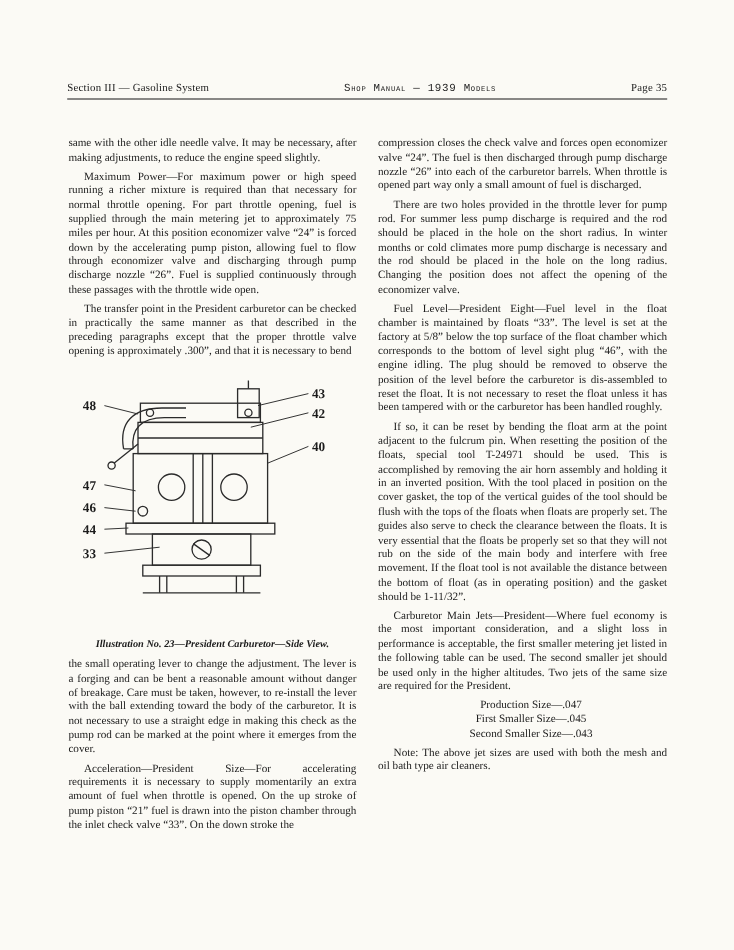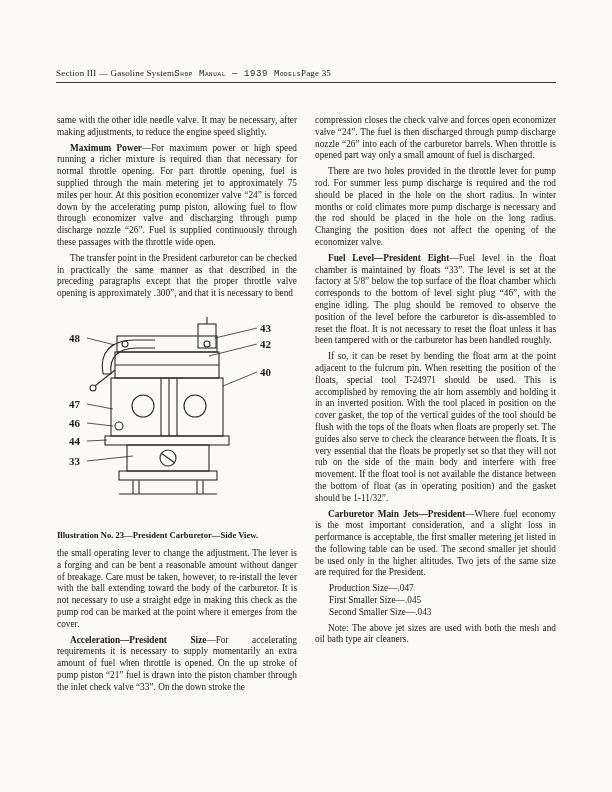--- a/index.html
+++ b/index.html
@@ -3,40 +3,40 @@
 <meta charset="utf-8">
 <style>
   html,body { margin:0; padding:0; background:#e8e6e0; }
   .page {
     position:relative; width:612px; height:792px; margin:0 auto;
     background:#fbfaf5; font-family:"Liberation Serif", serif; color:#1b1b1b;
     overflow:hidden;
   }
   .header {
     position:absolute; top:68px; left:56px; width:500px;
-    display:flex; align-items:baseline;
+    display:flex; justify-content:space-between; align-items:baseline;
     font-size:9px; letter-spacing:0.2px;
   }
   .header .hc { font-variant:small-caps; letter-spacing:0.6px;font-family:Liberation Mono, monospace; }
   .rule { position:absolute; top:82px; left:56px; width:500px; border-top:1px solid #3c3c3c; height:0; }
   .col { position:absolute; top:92px;margin-top:23px; }
   .col-left  { left:57px;  width:240px; }
   .col-right { left:315px; width:241px; }
   p.body {
     margin:0 0 4px 0; font-size:9.3px; line-height:11.8px;
     text-align:justify; text-indent:13px;
   }
   p.body.noindent { text-indent:0; }
-  .lead { font-weight:bold; }
+  .lead { font-weight:normal; }
   .figure { margin:12px 0 2px 0; text-align:left; }
   .caption {
-    font-size:8.6px; font-weight:bold; text-align:left;
-    margin:2px 0 8px 0; line-height:10px;
+    font-size:8.6px; font-weight:bold; text-align:center;
+    margin:2px 0 8px 0; line-height:10px;font-style:italic;
   }
-  .jets { margin:2px 0 4px 14px; }
+  .jets { margin:2px 0 4px 14px;text-align:center; }
   .jets div { font-size:9.3px; line-height:11.8px; }
 </style>
 </head>
 <body>
 
 <div class="page">
 
   <div class="header">
     <span>Section III — Gasoline System</span>
     <span class="hc">Shop Manual — 1939 Models</span>

